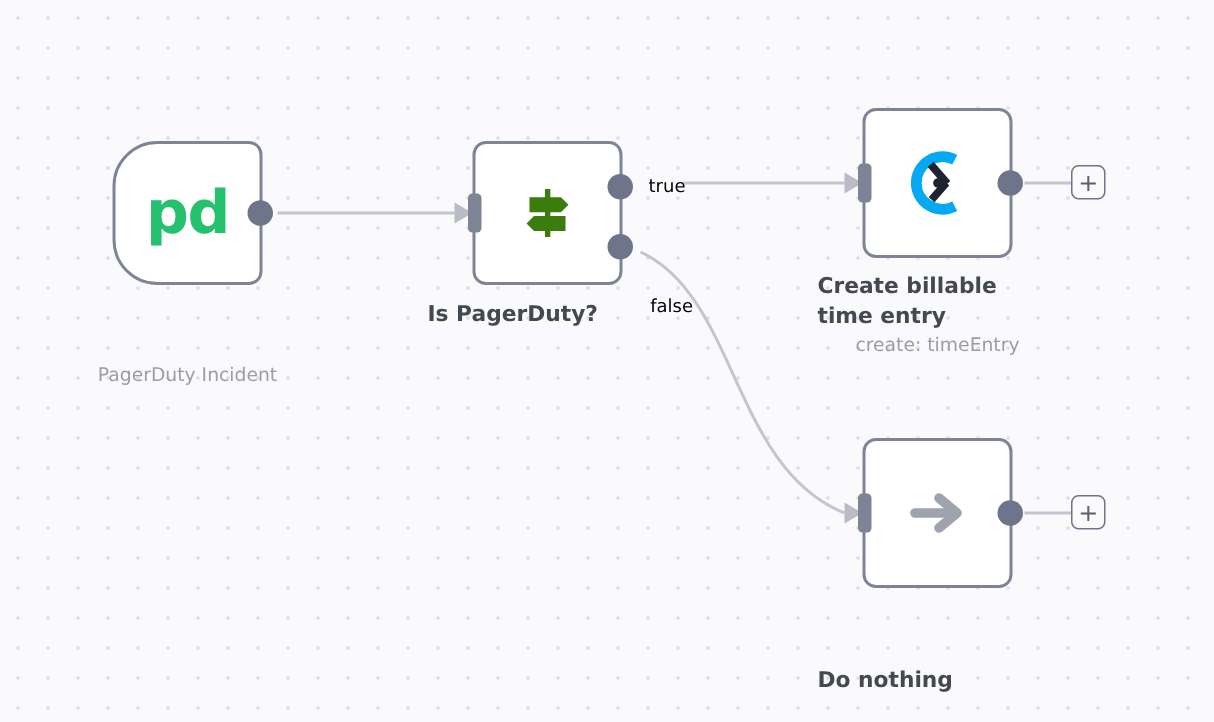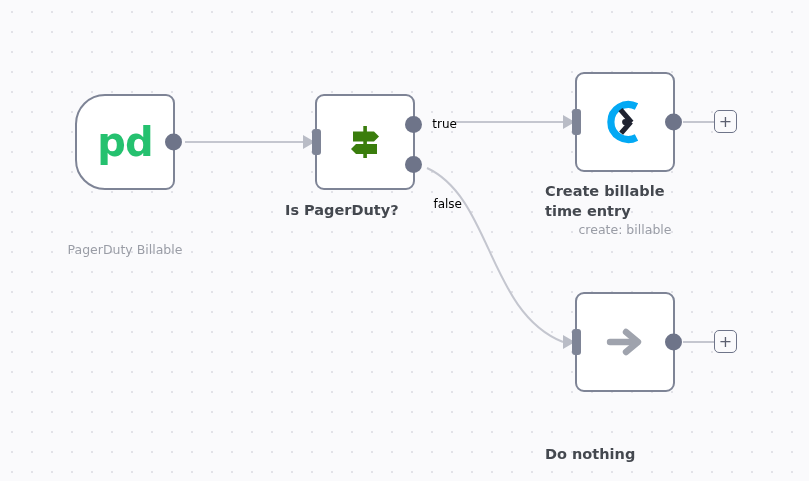--- a/index.html
+++ b/index.html
@@ -161,21 +161,21 @@
 
     <path class="edge-path" d="M 683 342 L 714 342"></path>
   </svg>
 
   <div class="node node-trigger" style="left:75px; top:94px; width:100px; height:96px;">
     <span class="icon-wrap">
       <span class="pd-logo" style="color:#25c16f;">pd</span>
     </span>
     <span class="out-port" style="right:-9px; top:50%; transform:translateY(-50%);"></span>
   </div>
-  <div class="subcaption" style="left:45px; top:242px; width:160px;">PagerDuty Billable</div>
+  <div class="subcaption" style="left:45px; top:242px; width:160px;">PagerDuty Incident</div>
 
   <div class="node" style="left:315px; top:94px; width:100px; height:96px;">
     <span class="in-port"></span>
 
     <span class="icon-wrap">
       <svg width="44" height="44" viewBox="0 0 44 44" aria-hidden="true">
 
         <rect x="20.3" y="6" width="3.6" height="32" fill="#3a7d0c"></rect>
 
         <path d="M 10 11.5 L 31 11.5 L 36 16.5 L 31 21.5 L 10 21.5 Z" fill="#3a7d0c"></path>
@@ -203,21 +203,21 @@
         <rect x="24.4" y="11.5" width="5.2" height="17" rx="0.4" fill="#1f2330" transform="rotate(-41 27 20)"></rect>
         <rect x="24.4" y="24" width="5.2" height="15" rx="0.4" fill="#1f2330" transform="rotate(41 27 31.5)"></rect>
 
         <circle cx="26.2" cy="26" r="3.1" fill="#1f2330"></circle>
       </svg>
     </span>
 
     <span class="out-port" style="right:-9px; top:50%; transform:translateY(-50%);"></span>
   </div>
   <div class="caption" style="left:545px; top:181px; width:160px;">Create billable time entry</div>
-  <div class="subcaption" style="left:545px; top:222px; width:160px;">create: billable</div>
+  <div class="subcaption" style="left:545px; top:222px; width:160px;">create: timeEntry</div>
 
   <div class="plus-btn" style="left:714px; top:110px;">
     <span>+</span>
   </div>
 
   <div class="node" style="left:575px; top:292px; width:100px; height:100px;">
     <span class="in-port"></span>
 
     <span class="icon-wrap">
       <svg width="50" height="50" viewBox="0 0 50 50" aria-hidden="true">

